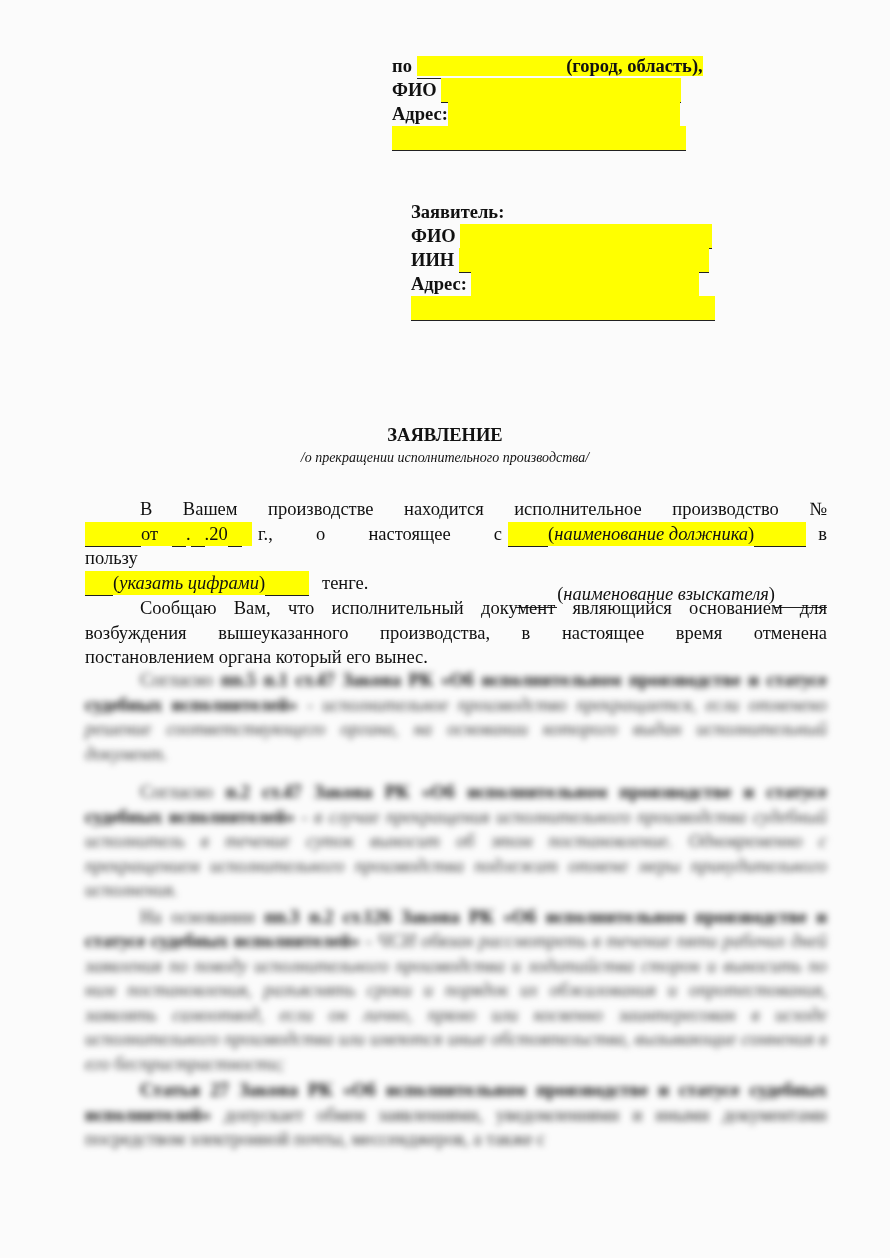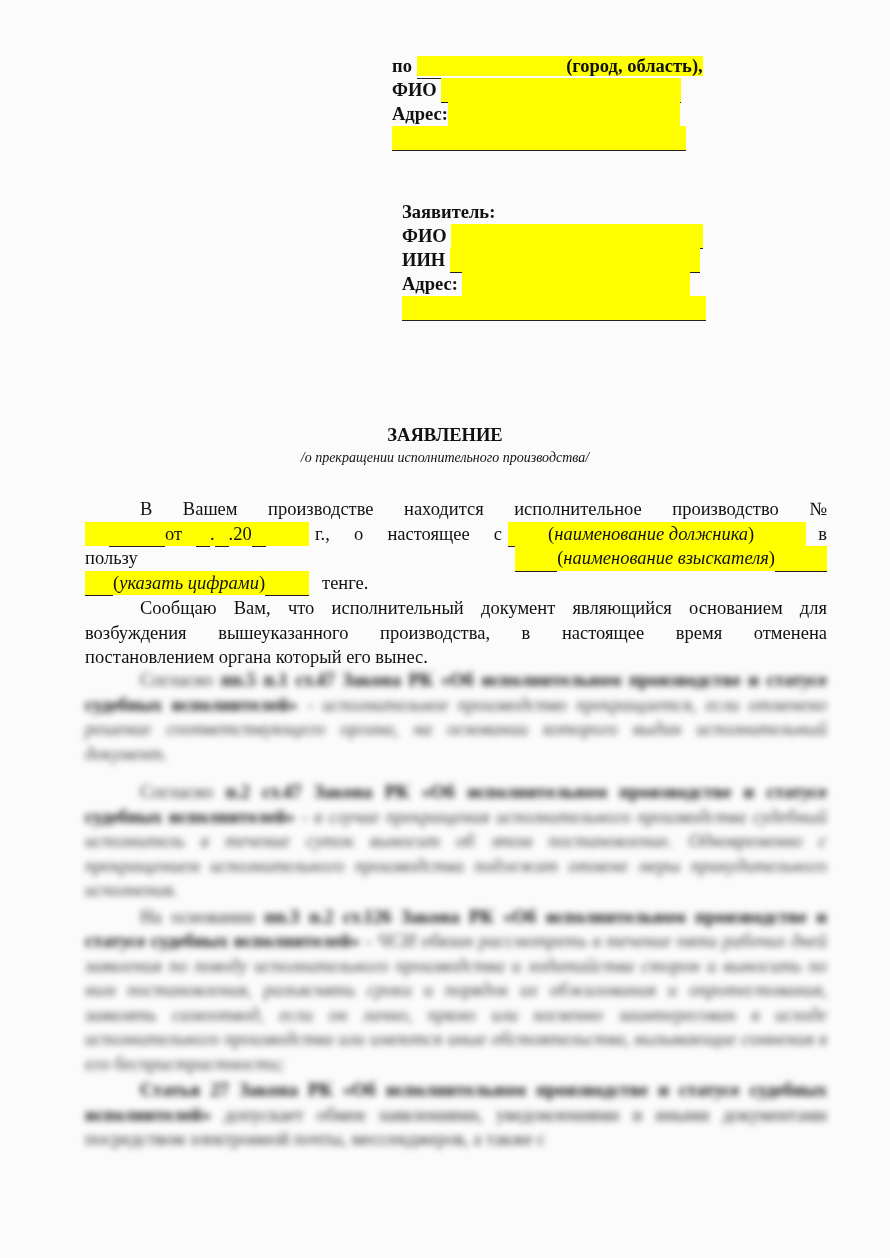--- a/index.html
+++ b/index.html
@@ -14,21 +14,21 @@
     .hl { background: #ffff00; }
     .blank { display: inline-block; border-bottom: 1.5px solid #222; vertical-align: baseline; }
     .hl-blank { background: #ffff00; display: inline-block; border-bottom: 1.5px solid #222; vertical-align: baseline; }
 
     
     .addressee {
       position: absolute; left: 392px; top: 54px; width: 340px;
       font-weight: bold; font-size: 18.5px; line-height: 24px;
     }
     .addressee .row { white-space: nowrap; height: 24px; }
-    .applicant { position: absolute; left: 402px; top: 200px; width: 340px; font-weight: bold; font-size: 18.5px; line-height: 24px; }
+    .applicant { position: absolute; left: 411px; top: 200px; width: 340px; font-weight: bold; font-size: 18.5px; line-height: 24px; }
     .applicant .row { white-space: nowrap; height: 24px; }
 
     .title {
       position: absolute; left: 0; width: 890px; top: 425px; text-align: center;
       font-weight: bold; font-size: 18.5px;
     }
     .subtitle {
       position: absolute; left: 0; width: 890px; top: 450px; text-align: center;
       font-style: italic; font-size: 14px;
     }
@@ -99,28 +99,28 @@
   <div class="line indent">
     <span>В</span>
     <span>Вашем</span>
     <span>производстве</span>
     <span>находится</span>
     <span>исполнительное</span>
     <span>производство</span>
     <span>№</span>
   </div>
   <div class="line">
-    <span class="hl" style="display:inline-block;width:200px;padding-left:24px;"><span class="blank" style="width:56px;">&nbsp;</span><span>от</span>&nbsp;&nbsp;&nbsp;<span class="blank" style="width:14px;">&nbsp;</span><span>.</span><span class="blank" style="width:14px;">&nbsp;</span><span>.20</span><span class="blank" style="width:14px;">&nbsp;</span></span>
+    <span class="hl" style="display:inline-block;width:167px;"><span class="blank" style="width:56px;">&nbsp;</span><span>от</span>&nbsp;&nbsp;&nbsp;<span class="blank" style="width:14px;">&nbsp;</span><span>.</span><span class="blank" style="width:14px;">&nbsp;</span><span>.20</span><span class="blank" style="width:14px;">&nbsp;</span></span>
     <span style="flex:1;text-align:justify;text-align-last:justify;padding:0 6px;">г., о настоящее с</span>
     <span class="hl" style="display:inline-block;"><span class="blank" style="width:40px;">&nbsp;</span>(<span class="it">наименование должника</span>)<span class="blank" style="width:52px;">&nbsp;</span></span>
     <span style="padding-left:12px;">в</span>
   </div>
   <div class="line">
     <span>пользу</span>
-    <span class="hl" style="display:inline-block;"><span class="blank" style="width:42px;">&nbsp;</span>(<span class="it">наименование взыскателя</span>)<span class="blank" style="width:52px;">&nbsp;</span></span>
+    <span class="hl" style="display:inline-block;margin-top:36px;"><span class="blank" style="width:42px;">&nbsp;</span>(<span class="it">наименование взыскателя</span>)<span class="blank" style="width:52px;">&nbsp;</span></span>
   </div>
   <div class="line left">
     <span class="hl" style="display:inline-block;"><span class="blank" style="width:28px;">&nbsp;</span>(<span class="it">указать цифрами</span>)<span class="blank" style="width:44px;">&nbsp;</span></span>
     <span>тенге.</span>
   </div>
 </div>
 
 <div class="p2">
   <div class="line indent" style="display:block;text-align-last:justify;">Сообщаю Вам, что исполнительный документ являющийся основанием для</div>
   <div class="line">

